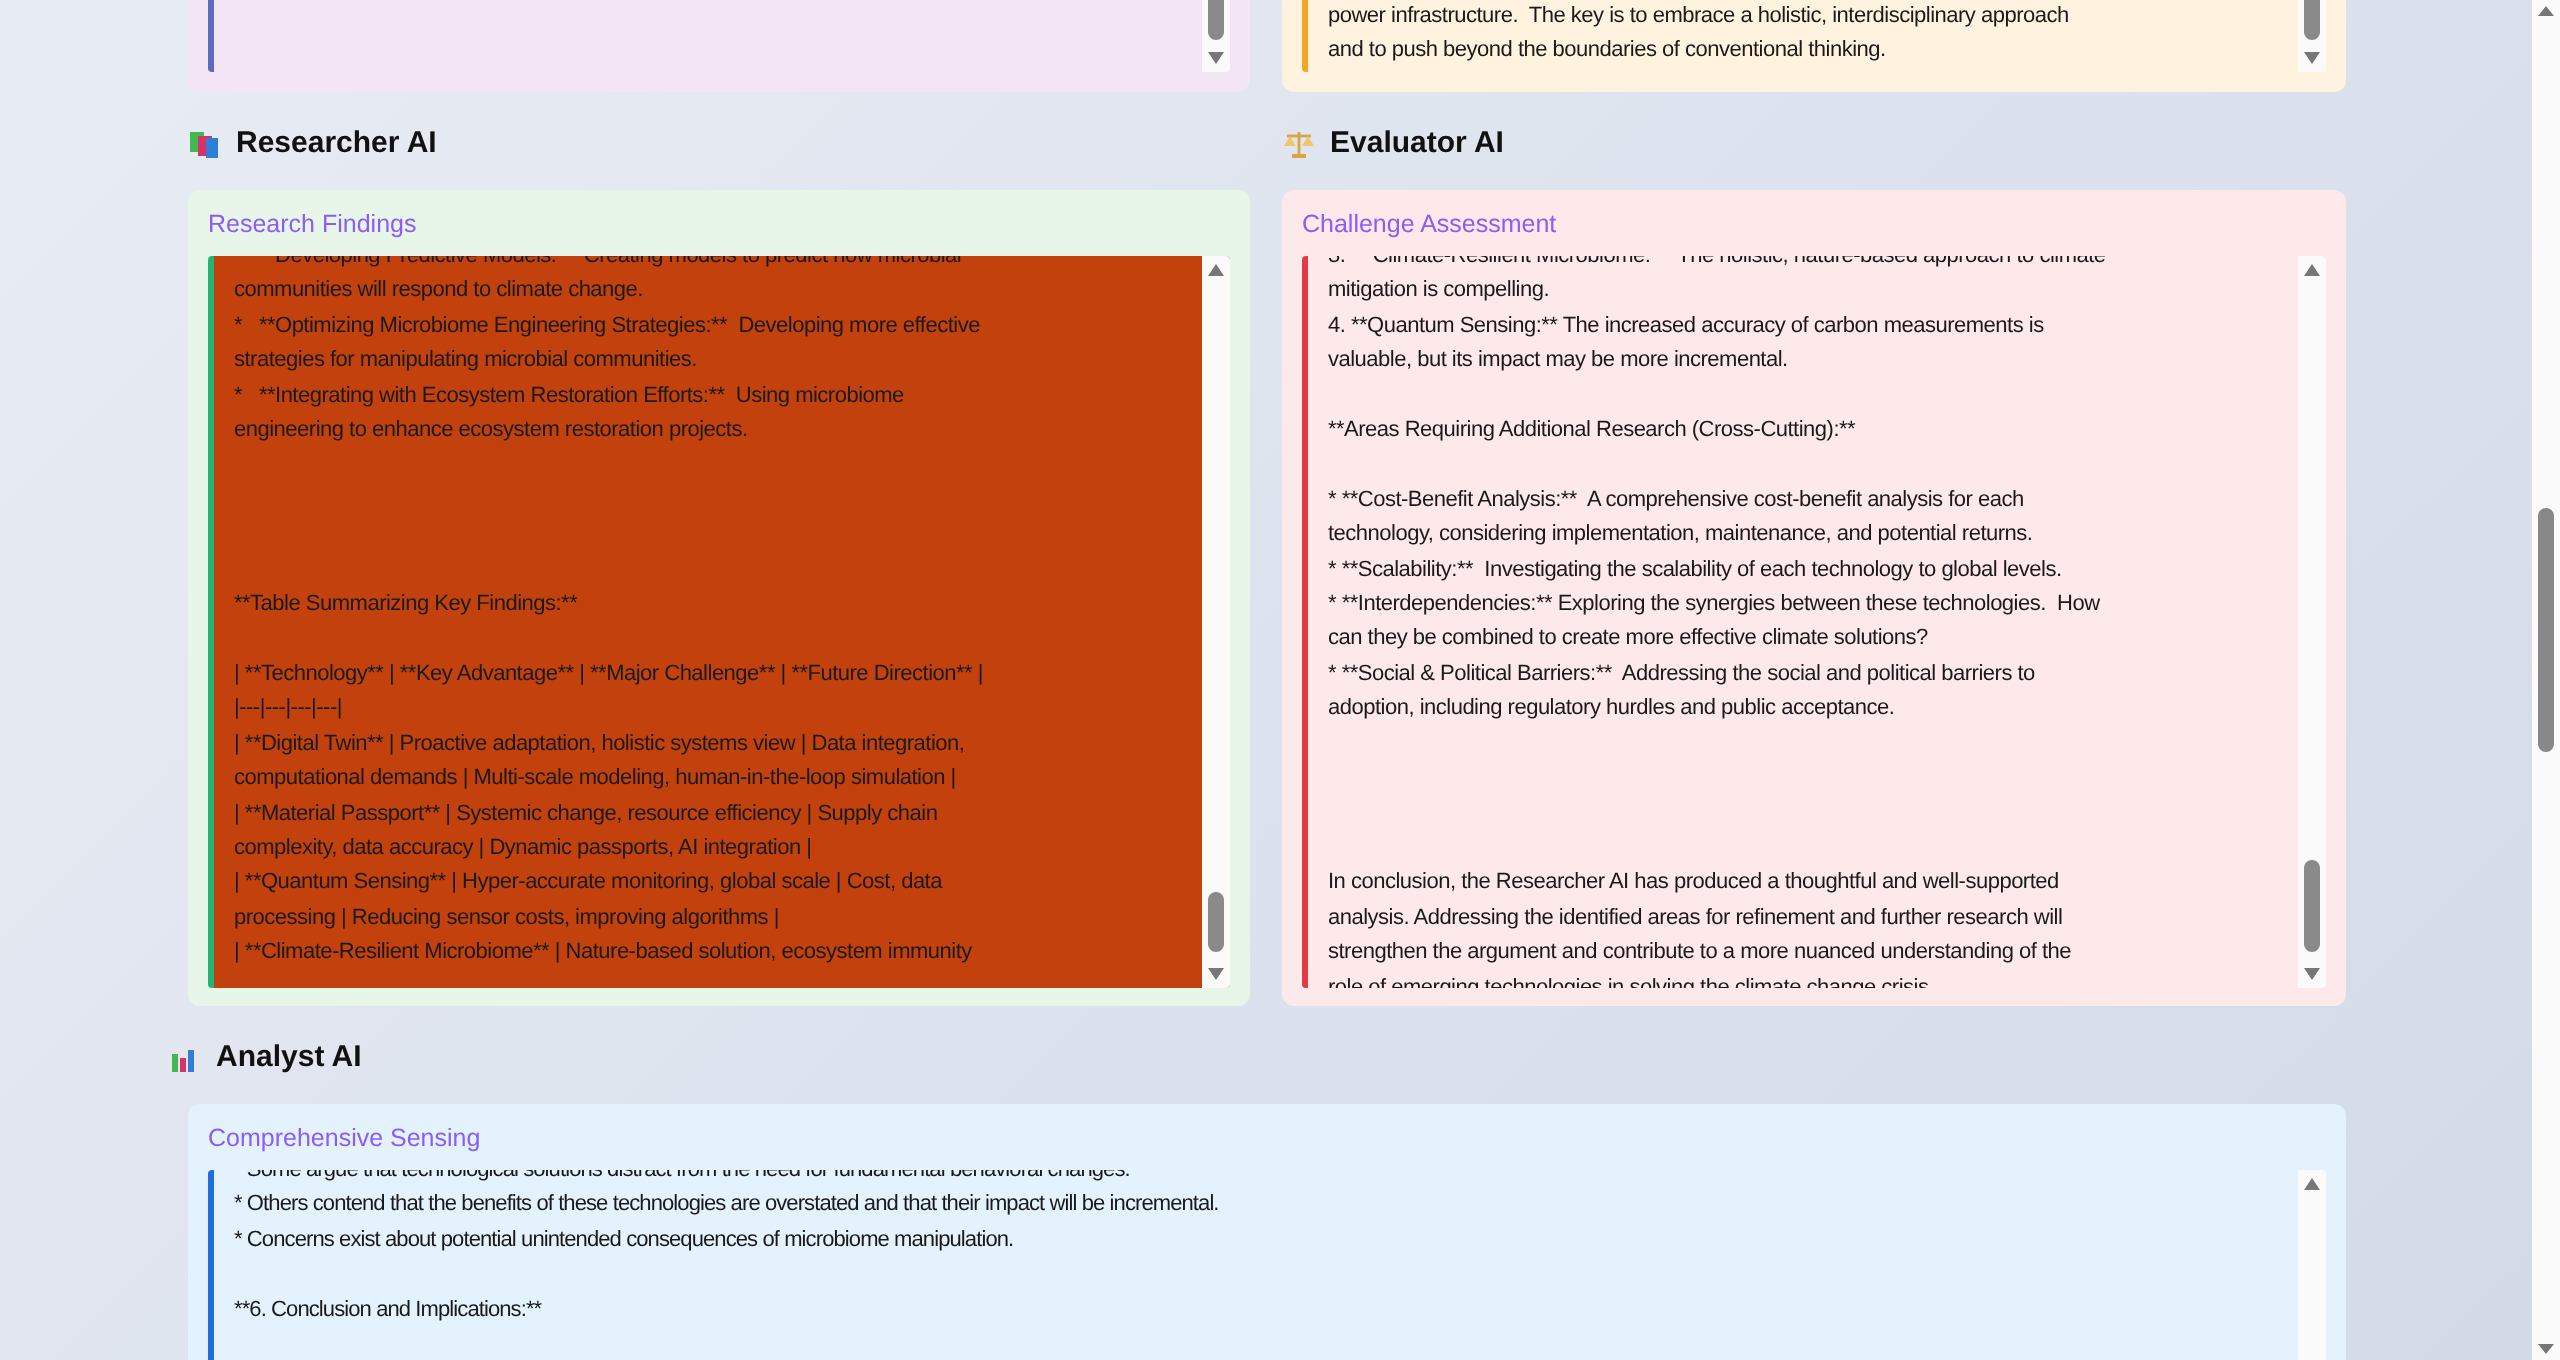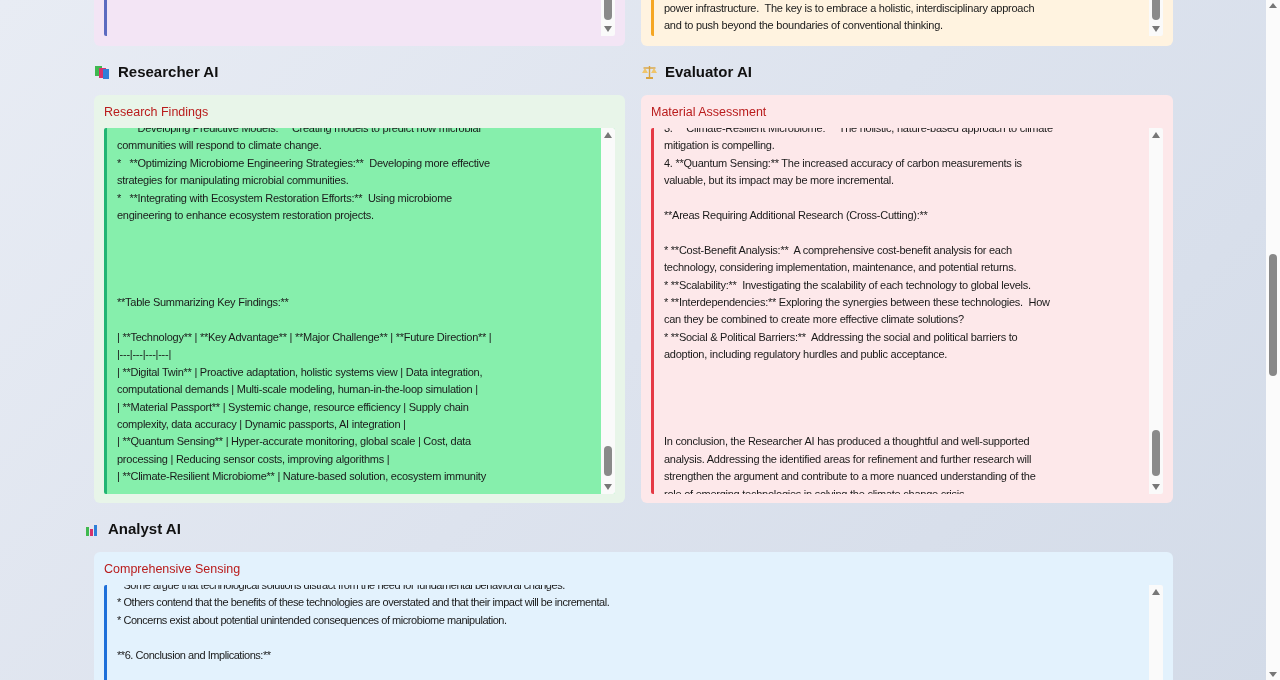--- a/index.html
+++ b/index.html
@@ -17,21 +17,21 @@
   .card-eval { left:641px; top:95px; width:532px; height:408px; background:#fde8ea; }
   .card-analyst { left:94px; top:552px; width:1079px; height:140px; background:#e3f2fd; }
 
   .section-heading {
     position:absolute; display:flex; align-items:center; gap:8px;
     font-family:"Liberation Sans", sans-serif; font-weight:bold; font-size:15px; color:#111;
   }
   .icon-box { width:15px; height:14px; position:relative; display:inline-block; }
 
   .card-label {
-    position:absolute; left:10px; top:10px; font-size:12.5px; color:#b91c1c;
+    position:absolute; left:10px; top:10px; font-size:12.5px; color:#8b5cf6;
     font-family:"Liberation Sans", sans-serif;
   }
   .textbox {
     position:absolute; background:transparent; overflow:hidden;
     border-left:3px solid; border-radius:2px;
   }
   .textbox .content {
     position:absolute; left:10px; right:22px;
     font-size:11px; line-height:17.4px; white-space:pre-wrap; color:#1a1a1a;
     font-family:Liberation Sans, sans-serif; letter-spacing:-0.25px;
@@ -103,21 +103,21 @@
         <path d="M0 8 L3 3 L6 8 Z" fill="#f0c56b"></path>
         <path d="M9 8 L12 3 L15 8 Z" fill="#f0c56b"></path>
         <rect x="4" y="12" width="7" height="2" fill="#d9a441"></rect>
       </svg>
     </span>
     <span>Evaluator AI</span>
   </div>
 
   <div class="card card-research">
     <div class="card-label">Research Findings</div>
-    <div class="textbox" style="left:10px; top:33px; right:10px; height:366px; border-left-color:#22b573; background:#86efac;">
+    <div class="textbox" style="left:10px; top:33px; right:10px; height:366px; border-left-color:#22b573; background:#c2410c;">
       <div class="content" style="top:-8px;">*   **Developing Predictive Models:**  Creating models to predict how microbial
 communities will respond to climate change.
 *   **Optimizing Microbiome Engineering Strategies:**  Developing more effective
 strategies for manipulating microbial communities.
 *   **Integrating with Ecosystem Restoration Efforts:**  Using microbiome
 engineering to enhance ecosystem restoration projects.
 
 
 
 
@@ -134,21 +134,21 @@
 | **Climate-Resilient Microbiome** | Nature-based solution, ecosystem immunity</div>
       <div class="vscroll">
         <div class="arrow-up"></div>
         <div class="thumb" style="top:318px; height:30px;"></div>
         <div class="arrow-down"></div>
       </div>
     </div>
   </div>
 
   <div class="card card-eval">
-    <div class="card-label">Material Assessment</div>
+    <div class="card-label">Challenge Assessment</div>
     <div class="textbox" style="left:10px; top:33px; right:10px; height:366px; border-left-color:#e53945; background:#fde8ea;padding-left:16px;">
       <div class="content" style="top:-8px;">3.  **Climate-Resilient Microbiome:**  The holistic, nature-based approach to climate
 mitigation is compelling.
 4. **Quantum Sensing:** The increased accuracy of carbon measurements is
 valuable, but its impact may be more incremental.
 
 **Areas Requiring Additional Research (Cross-Cutting):**
 
 * **Cost-Benefit Analysis:**  A comprehensive cost-benefit analysis for each
 technology, considering implementation, maintenance, and potential returns.

